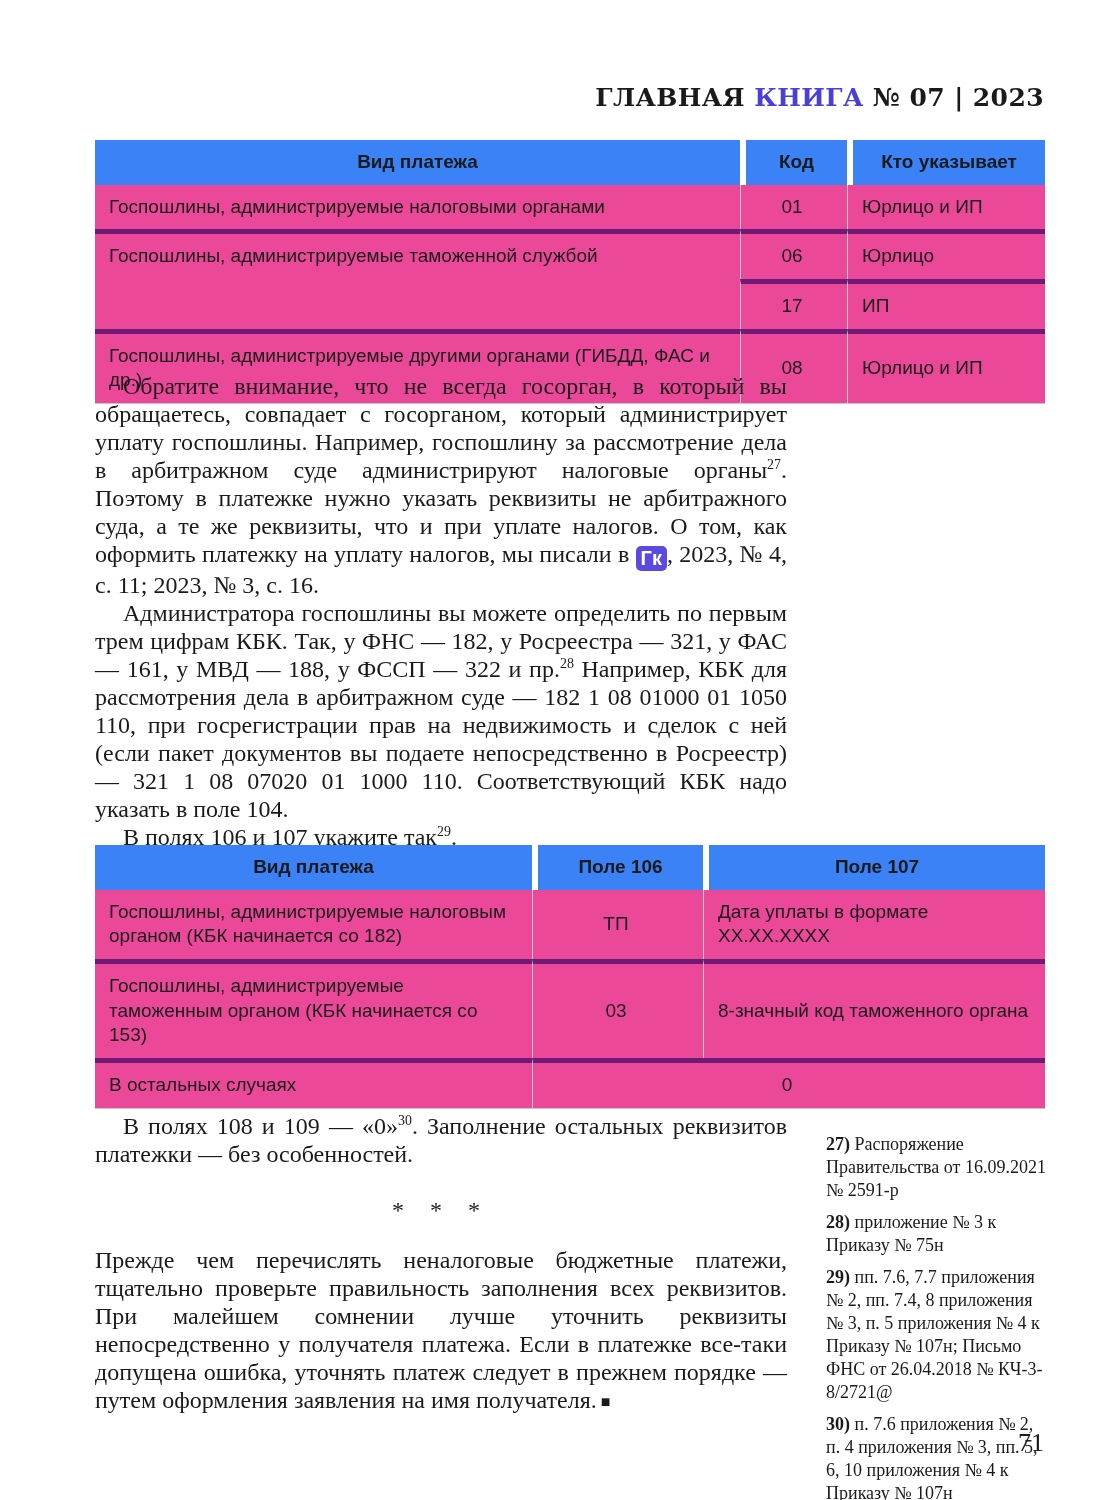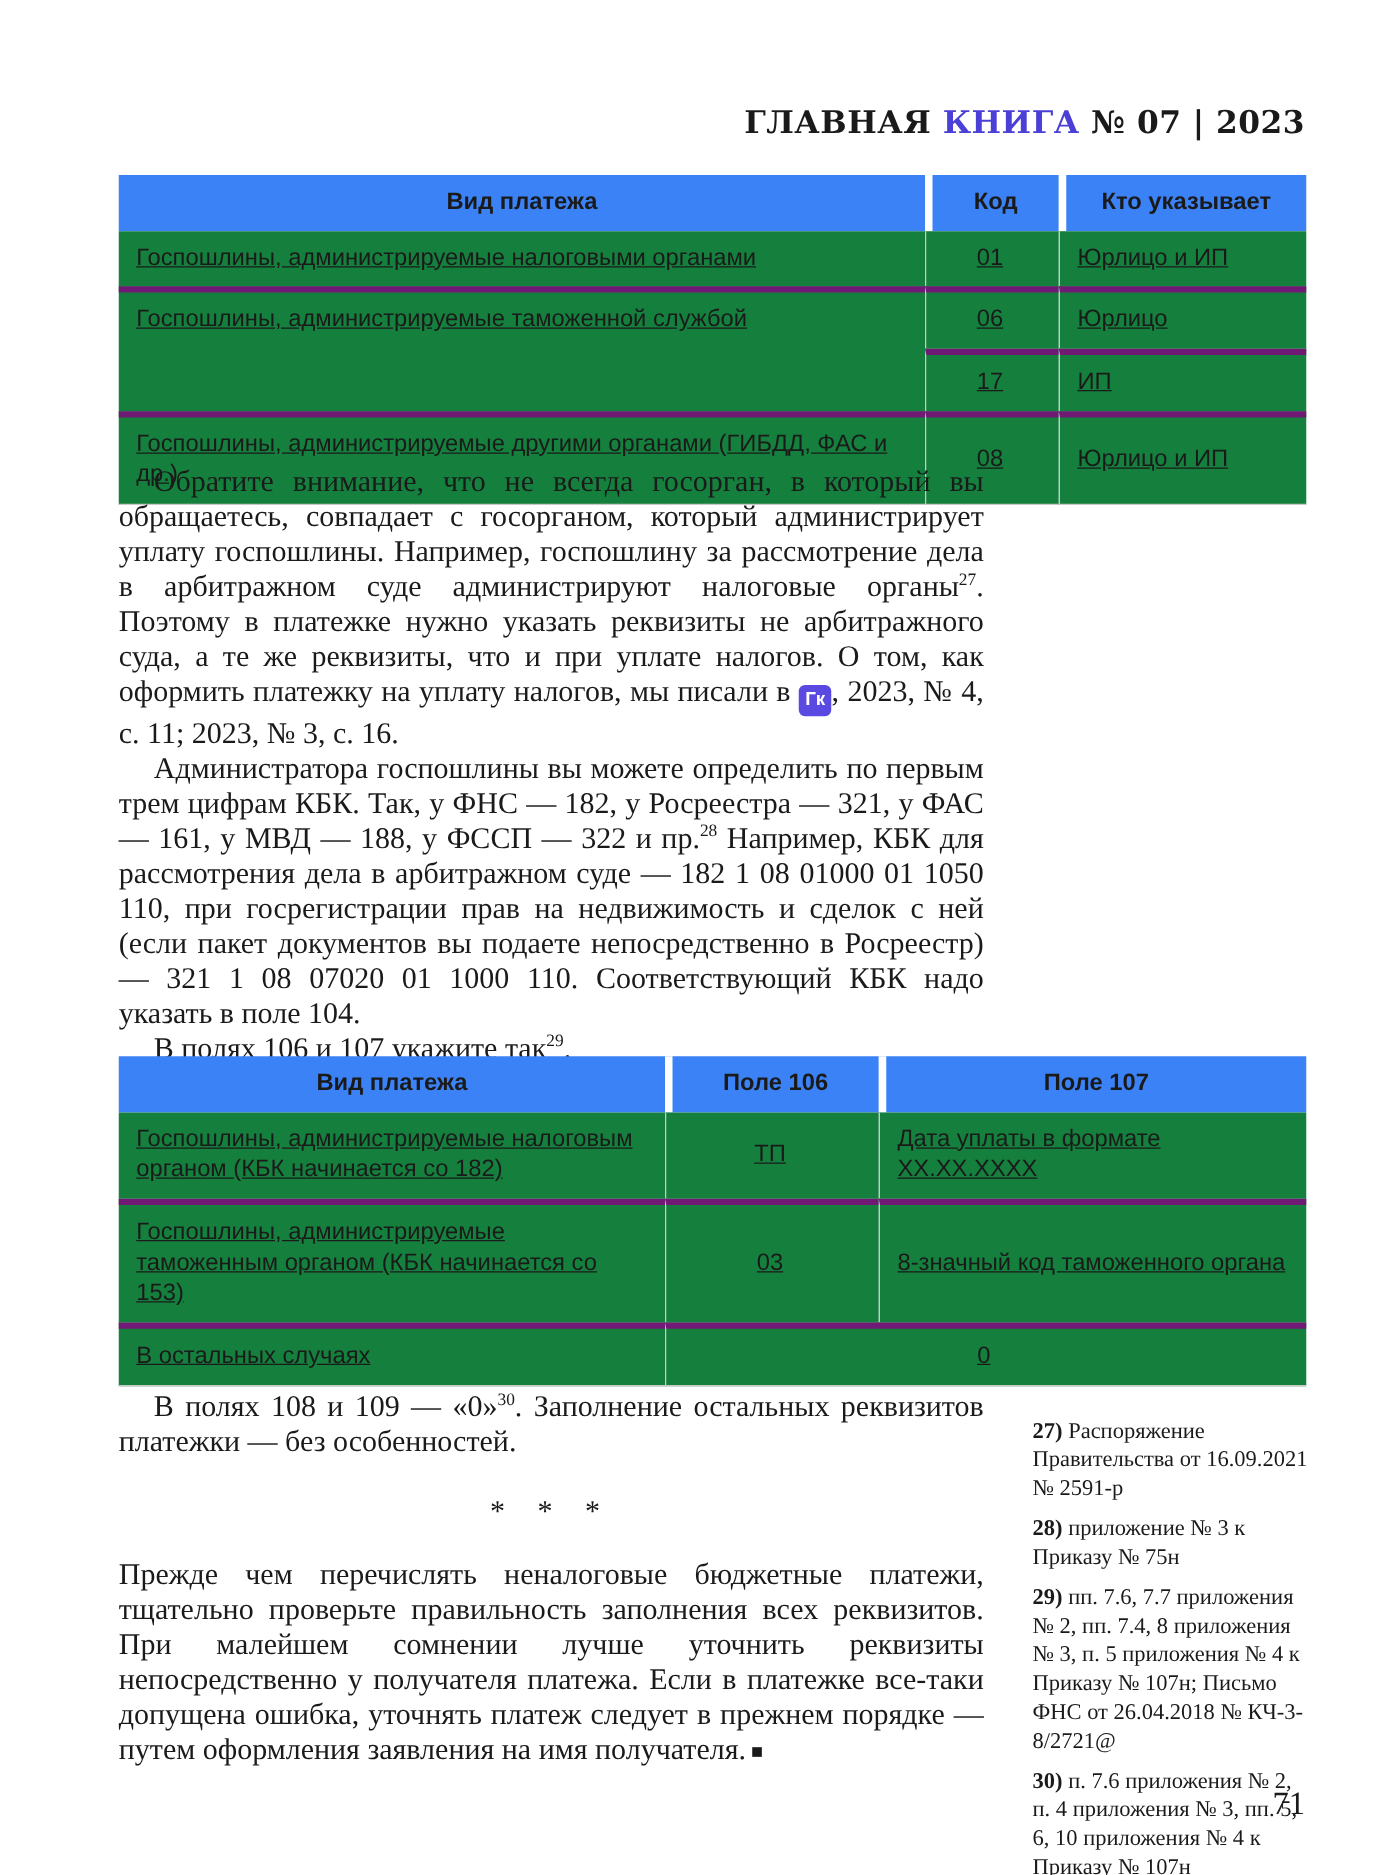--- a/index.html
+++ b/index.html
@@ -41,22 +41,21 @@
     background: #3b82f6;
     font-weight: bold;
     text-align: center;
     padding: 10px 6px;
     height: 22px;
   }
   table.info th.gap { border-left: 6px solid #ffffff; }
   table.info td {
     padding: 10px 14px;
     vertical-align: middle;
-    background: #15803d;
-    text-decoration: underline;
+    background: #ec4899;
   }
   table.info td.vline { border-left: 1px solid #c8c8c8; }
   table.info tbody tr + tr td { border-top: 5px solid #701a75; }
   table.info tbody tr.lastrow td { border-bottom: 1px solid #c8c8c8; }
   table.info td.center { text-align: center; padding-left: 0; padding-right: 4px; }
   table.info td.vtop { vertical-align: top; }
 
   .t1 { top: 140px; }
   .t2 { top: 845px; }
   .t1 .w1 { width: 645px; } .t1 .w2 { width: 107px; } .t1 .w3 { width: 198px; }
@@ -75,21 +74,21 @@
   }
   .body-copy p, .after-table p { margin: 0; text-indent: 28px; }
   sup { font-size: 0.58em; line-height: 0; vertical-align: super; }
 
   .gk-badge {
     display: inline-block;
     background: #5b4ae2;
     color: #ffffff;
     font-family: "Liberation Sans", sans-serif;
     font-weight: bold;
-    font-size: 15px;
+    font-size: 20px;
     line-height: 22px;
     padding: 1px 5px 2px 5px;
     border-radius: 5px;
     text-indent: 0;
     vertical-align: -3px;
   }
 
   .after-table {
     position: absolute;
     left: 95px;

